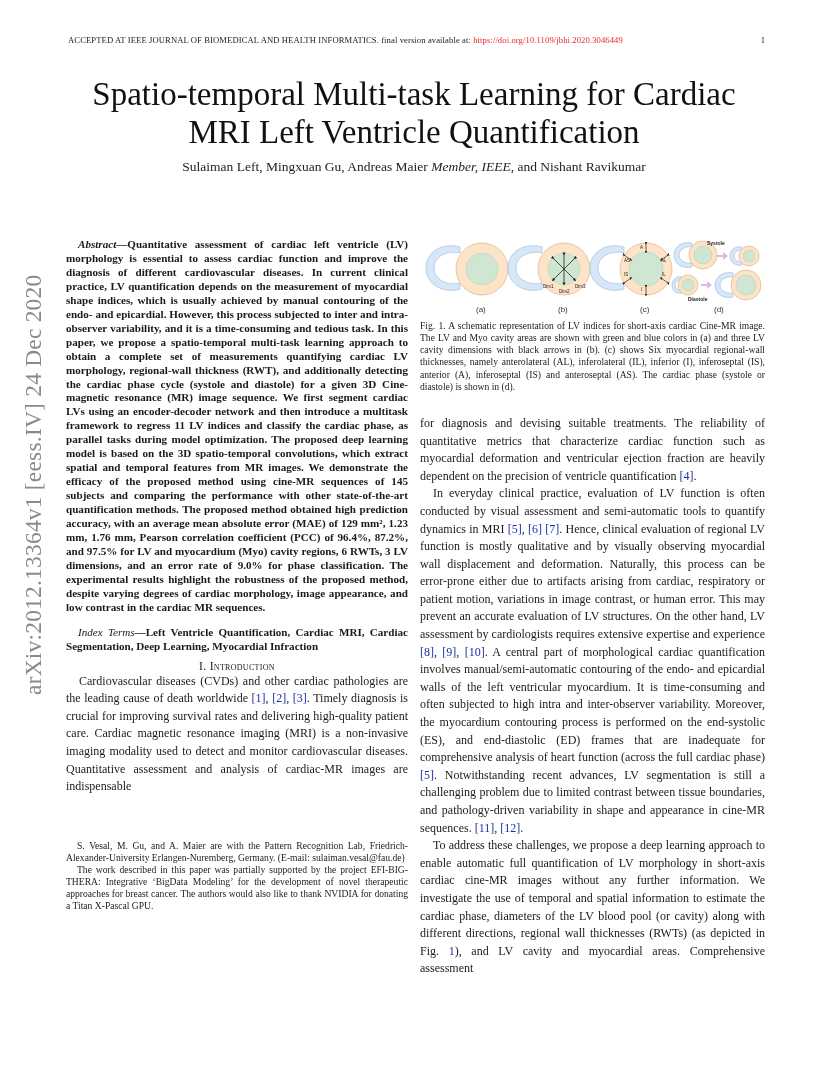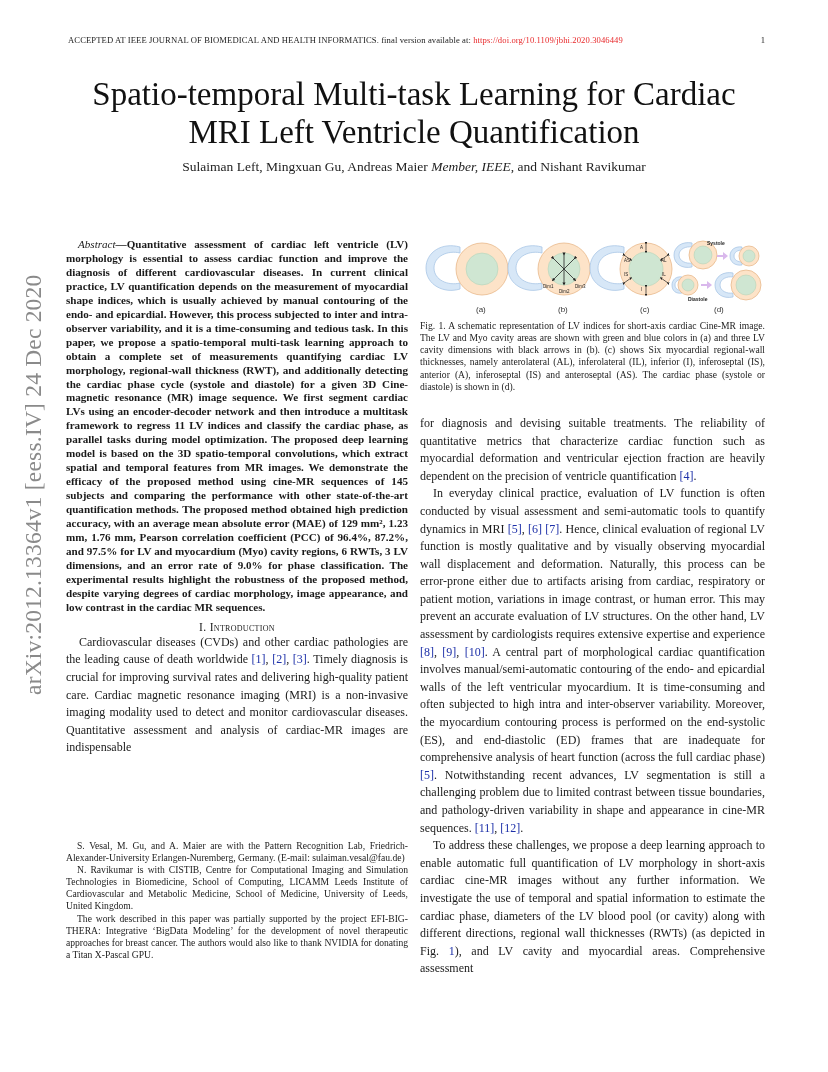--- a/index.html
+++ b/index.html
@@ -13,21 +13,21 @@
   .arxiv-stamp { position: absolute; left: 20px; top: 695px; transform: rotate(-90deg); transform-origin: 0 0; font-size: 23.5px; color: #8a8a8a; white-space: nowrap; letter-spacing: 0.2px; }
 
   .title { position: absolute; left: 60px; top: 75px; width: 708px; text-align: center; font-size: 33px; line-height: 38px; color: #111; }
   .authors { position: absolute; left: 60px; top: 159px; width: 708px; text-align: center; font-size: 13.5px; color: #222; }
   .authors i { font-style: italic; }
 
   .col-left { position: absolute; left: 66px; top: 238px; width: 342px; }
   .col-right { position: absolute; left: 420px; top: 238px; width: 345px; }
 
   .abstract { font-size: 11.1px; line-height: 13.95px; text-align: justify; font-weight: bold; text-indent: 12px; color: #1a1a1a; }
-  .abstract .lead { font-style: italic; font-weight: normal; }
+  .abstract .lead { font-style: italic; font-weight: bold; }
   .index-terms { margin-top: 11px; font-size: 11.1px; line-height: 13.95px; text-align: justify; font-weight: bold; text-indent: 12px; }
   .index-terms .lead { font-style: italic; font-weight: normal; }
 
   .section-title { margin-top: 6px; text-align: center; font-size: 11.6px; letter-spacing: 0.3px; }
   .section-title .sc { font-variant: small-caps; }
   .body-text { font-size: 12px; line-height: 17.6px; text-align: justify; }
   .body-text p { text-indent: 13px; }
   .cite { color: #1c2fa8; }
 
   .footnotes { position: absolute; left: 66px; top: 840px; width: 342px; font-size: 9.6px; line-height: 12.1px; text-align: justify; color: #222; }
@@ -46,30 +46,30 @@
 <div class="running-head"><span>ACCEPTED AT IEEE JOURNAL OF BIOMEDICAL AND HEALTH INFORMATICS. final version available at: </span><span class="doi">https://doi.org/10.1109/jbhi.2020.3046449</span></div>
 <div class="page-num">1</div>
 
 <div class="arxiv-stamp">arXiv:2012.13364v1  [eess.IV]  24 Dec 2020</div>
 
 <h1 class="title" style="font-weight:normal;">Spatio-temporal Multi-task Learning for Cardiac MRI Left Ventricle Quantification</h1>
 <div class="authors"><span>Sulaiman Left, Mingxuan Gu, Andreas Maier </span><i>Member, IEEE</i><span>, and Nishant Ravikumar</span></div>
 
 <div class="col-left">
   <div class="abstract"><span class="lead">Abstract</span><span>—Quantitative assessment of cardiac left ventricle (LV) morphology is essential to assess cardiac function and improve the diagnosis of different cardiovascular diseases. In current clinical practice, LV quantification depends on the measurement of myocardial shape indices, which is usually achieved by manual contouring of the endo- and epicardial. However, this process subjected to inter and intra-observer variability, and it is a time-consuming and tedious task. In this paper, we propose a spatio-temporal multi-task learning approach to obtain a complete set of measurements quantifying cardiac LV morphology, regional-wall thickness (RWT), and additionally detecting the cardiac phase cycle (systole and diastole) for a given 3D Cine-magnetic resonance (MR) image sequence. We first segment cardiac LVs using an encoder-decoder network and then introduce a multitask framework to regress 11 LV indices and classify the cardiac phase, as parallel tasks during model optimization. The proposed deep learning model is based on the 3D spatio-temporal convolutions, which extract spatial and temporal features from MR images. We demonstrate the efficacy of the proposed method using cine-MR sequences of 145 subjects and comparing the performance with other state-of-the-art quantification methods. The proposed method obtained high prediction accuracy, with an average mean absolute error (MAE) of 129 mm², 1.23 mm, 1.76 mm, Pearson correlation coefficient (PCC) of 96.4%, 87.2%, and 97.5% for LV and myocardium (Myo) cavity regions, 6 RWTs, 3 LV dimensions, and an error rate of 9.0% for phase classification. The experimental results highlight the robustness of the proposed method, despite varying degrees of cardiac morphology, image appearance, and low contrast in the cardiac MR sequences.</span></div>
+  <div class="index-terms"><span class="lead">Index Terms</span><span>—Left Ventricle Quantification, Cardiac MRI, Cardiac Segmentation, Deep Learning, Myocardial Infraction</span></div>
 
   <div class="section-title"><span>I. </span><span class="sc">Introduction</span></div>
   <div class="body-text">
     <p><span>Cardiovascular diseases (CVDs) and other cardiac pathologies are the leading cause of death worldwide </span><span class="cite">[1]</span><span>, </span><span class="cite">[2]</span><span>, </span><span class="cite">[3]</span><span>. Timely diagnosis is crucial for improving survival rates and delivering high-quality patient care. Cardiac magnetic resonance imaging (MRI) is a non-invasive imaging modality used to detect and monitor cardiovascular diseases. Quantitative assessment and analysis of cardiac-MR images are indispensable</span></p>
   </div>
 </div>
 
 <div class="footnotes">
   <p>S. Vesal, M. Gu, and A. Maier are with the Pattern Recognition Lab, Friedrich-Alexander-University Erlangen-Nuremberg, Germany. (E-mail: sulaiman.vesal@fau.de)</p>
-  <p>N. Ravikumar is with CISTIB, Centre for Computational Imaging and Simulation Technologies in Biomedicine, School of Computing, LICAMM Leeds Institute of Cardiovascular and Metabolic Medicine, School of Medicine, University of Leeds, United Kingdom.</p>
   <p>The work described in this paper was partially supported by the project EFI-BIG-THERA: Integrative ‘BigData Modeling’ for the development of novel therapeutic approaches for breast cancer. The authors would also like to thank NVIDIA for donating a Titan X-Pascal GPU.</p>
 </div>
 
 <div class="col-right">
   <div class="figure">
     <svg width="345" height="82" viewBox="0 0 345 82">
       <defs>
         <marker id="ah" markerWidth="4" markerHeight="4" refX="2" refY="2" orient="auto">
             <path d="M0,0 L4,2 L0,4 z" fill="#222"></path>
           </marker>

